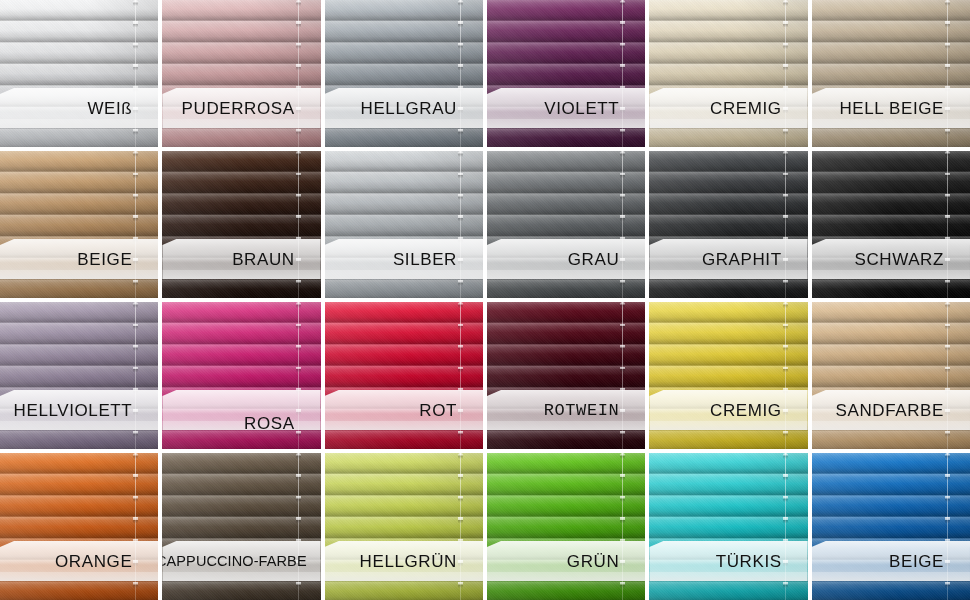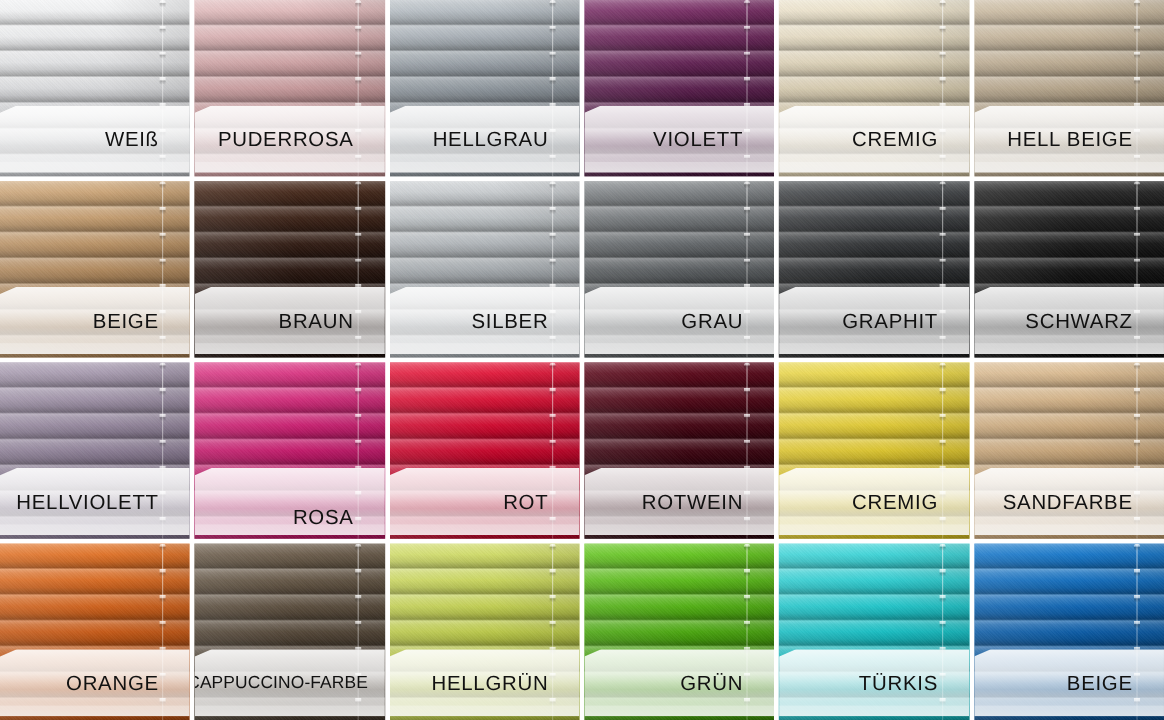--- a/index.html
+++ b/index.html
@@ -77,21 +77,21 @@
       rgba(255,255,255,0.55) 2px,
       rgba(0,0,0,0.20) 3px,
       rgba(0,0,0,0.0) 6px,
       rgba(0,0,0,0.0) 21.5px);
     border-radius:3px;
   }
   
   .band{
     position:absolute;
     left:0;right:0;
-    top:88px;height:56px;
+    top:88px;height:40px;
     display:flex;align-items:center;justify-content:flex-end;
     background:linear-gradient(to bottom,
         rgba(255,255,255,0.90) 0%,
         rgba(255,255,255,0.80) 38%,
         rgba(255,255,255,0.62) 60%,
         rgba(255,255,255,0.80) 100%);
     -webkit-clip-path:polygon(14px 0, 100% 0, 100% 100%, 0 100%, 0 6px);
     clip-path:polygon(14px 0, 100% 0, 100% 100%, 0 100%, 0 6px);
     box-shadow:0 1px 2px rgba(0,0,0,.18);
   }
@@ -297,21 +297,21 @@
     </div>
     <div class="swatch" style="--base: #3d0410; background: linear-gradient(rgb(95, 10, 28) 0%, rgb(61, 4, 16) 45%, rgb(35, 2, 9) 100%);">
       <div class="slats"></div>
       <div class="weave"></div>
       <div class="sheen"></div>
       <div class="cord">
         <div class="line"></div>
         <div class="beads"></div>
       </div>
       <div class="band">
-        <span class="label" style="color: rgb(17, 17, 17);">ROTWEIN</span>
+        <span class="label" style="color: rgb(17, 17, 17); font-family: Liberation Mono, monospace;">ROTWEIN</span>
       </div>
     </div>
     <div class="swatch" style="--base: #dcc42e; background: linear-gradient(rgb(234, 216, 79) 0%, rgb(220, 196, 46) 45%, rgb(187, 166, 28) 100%);">
       <div class="slats"></div>
       <div class="weave"></div>
       <div class="sheen"></div>
       <div class="cord">
         <div class="line"></div>
         <div class="beads"></div>
       </div>

